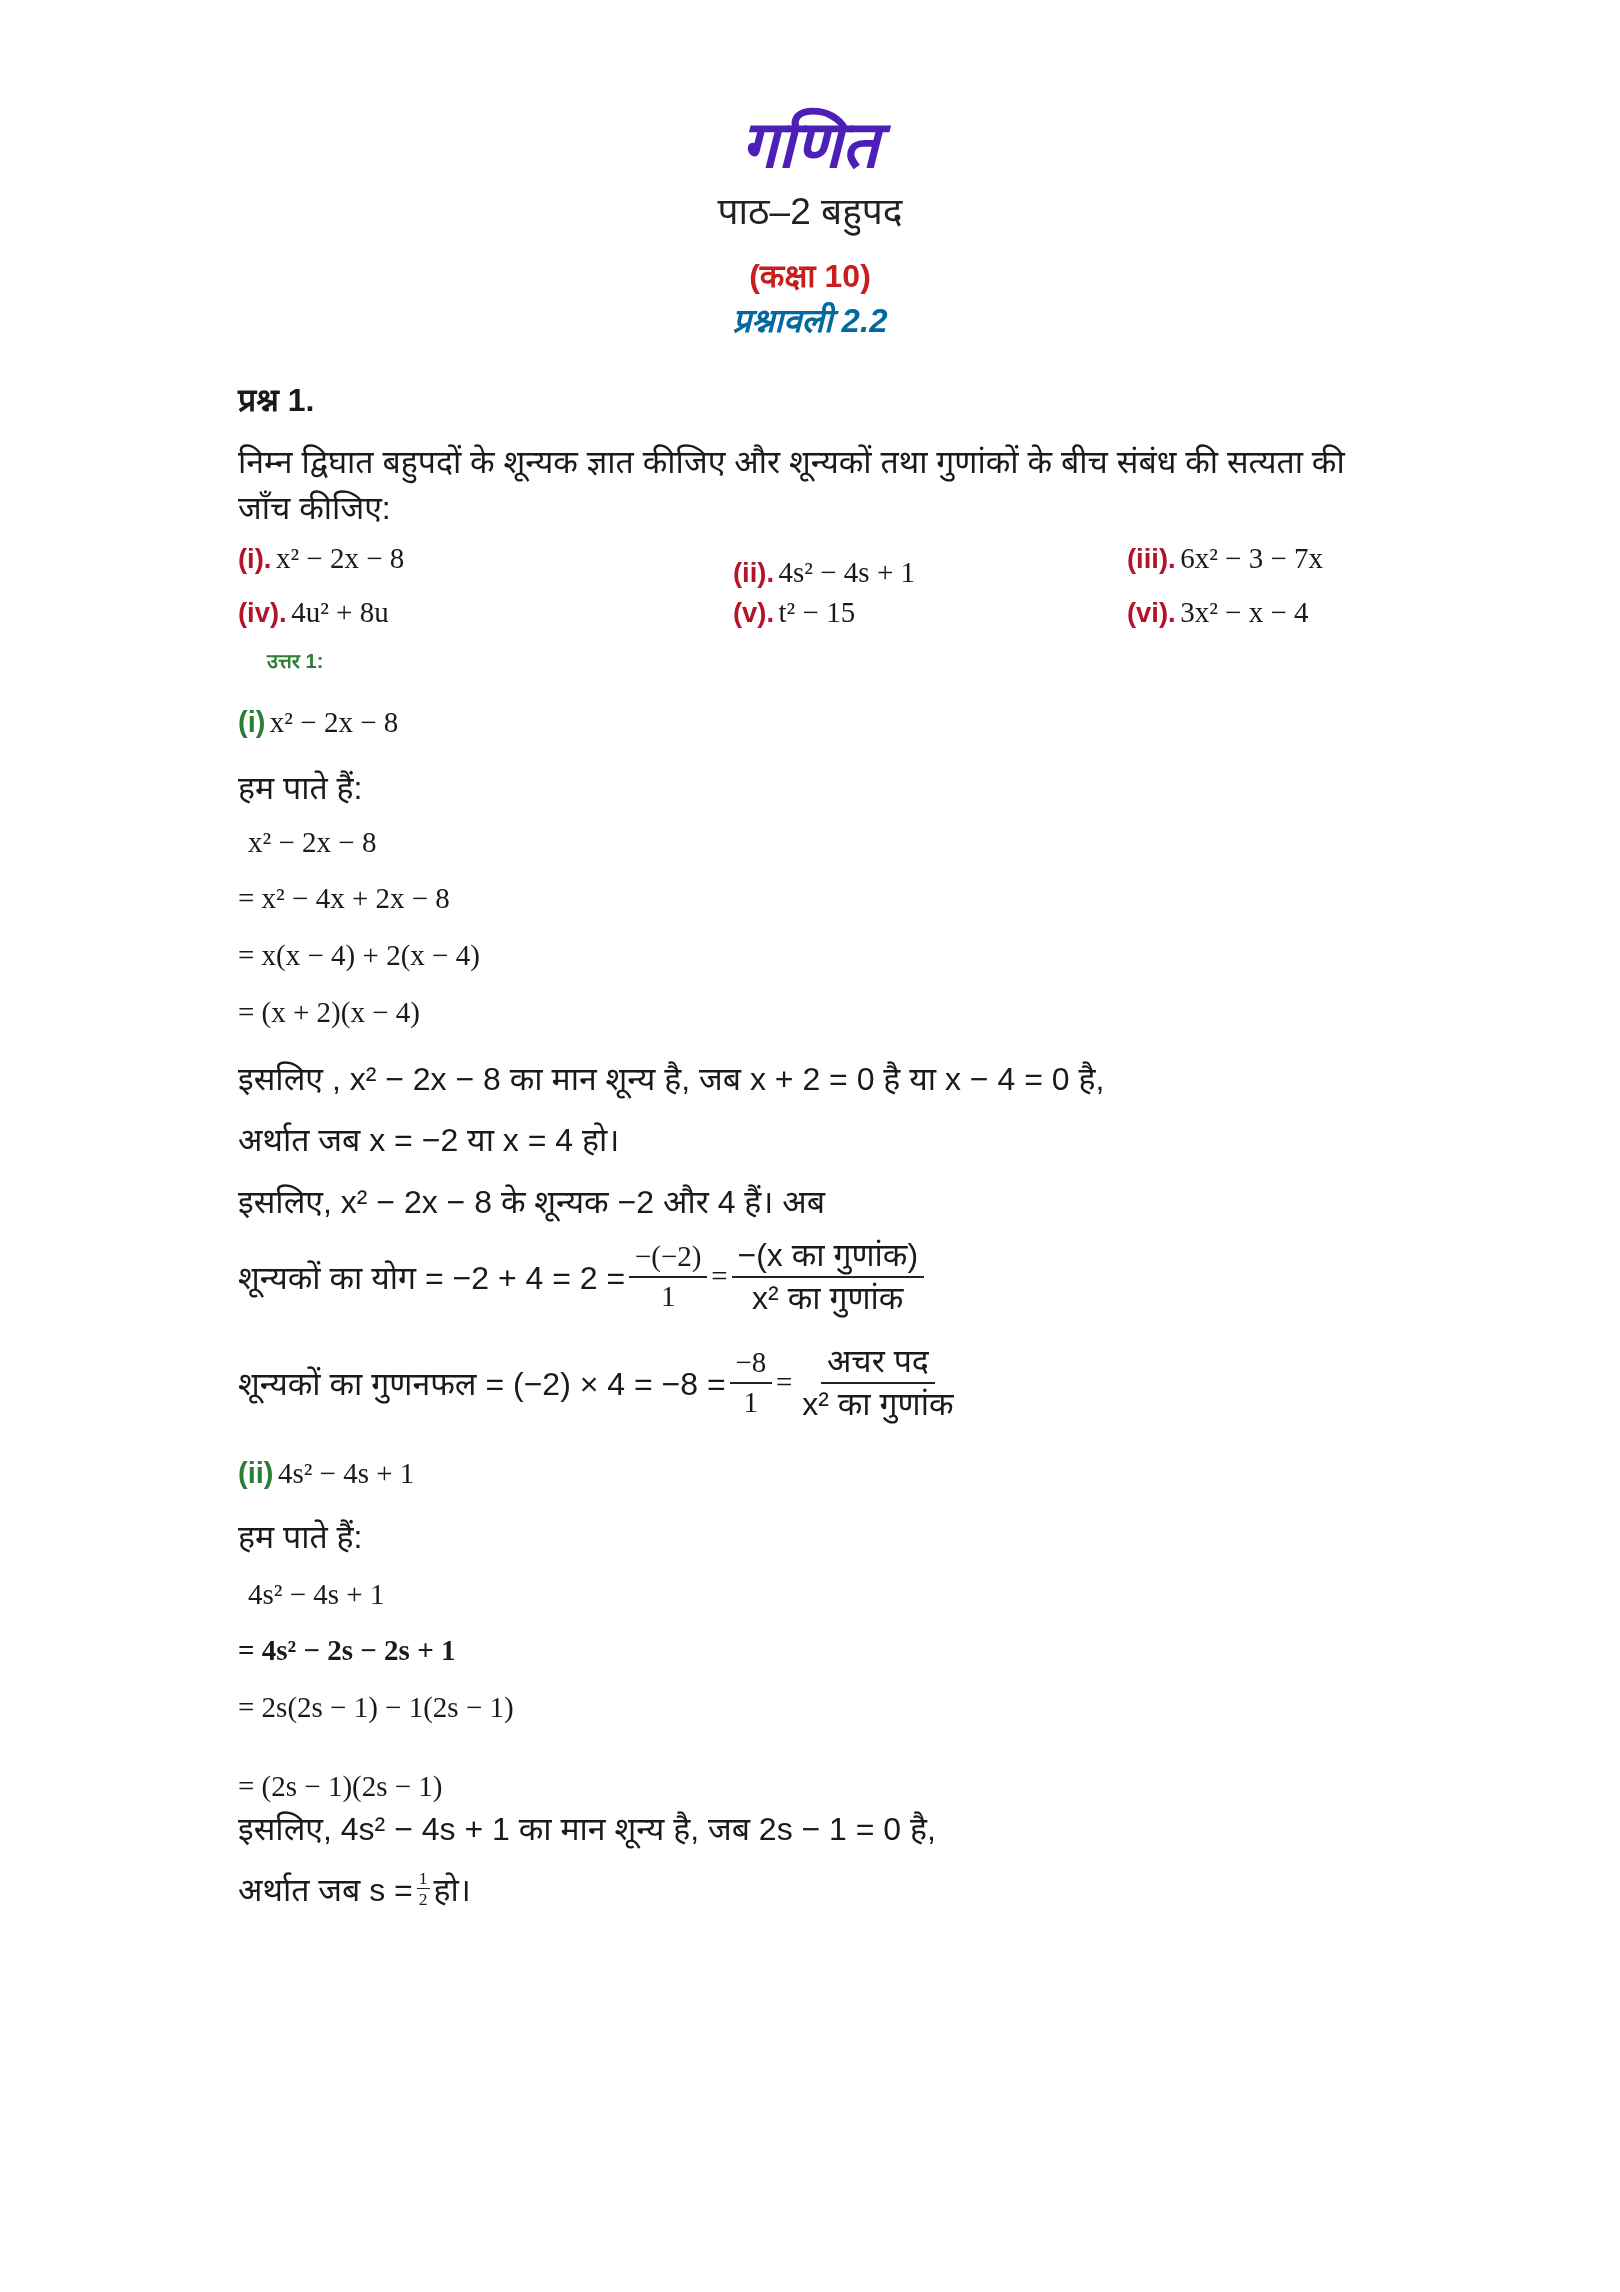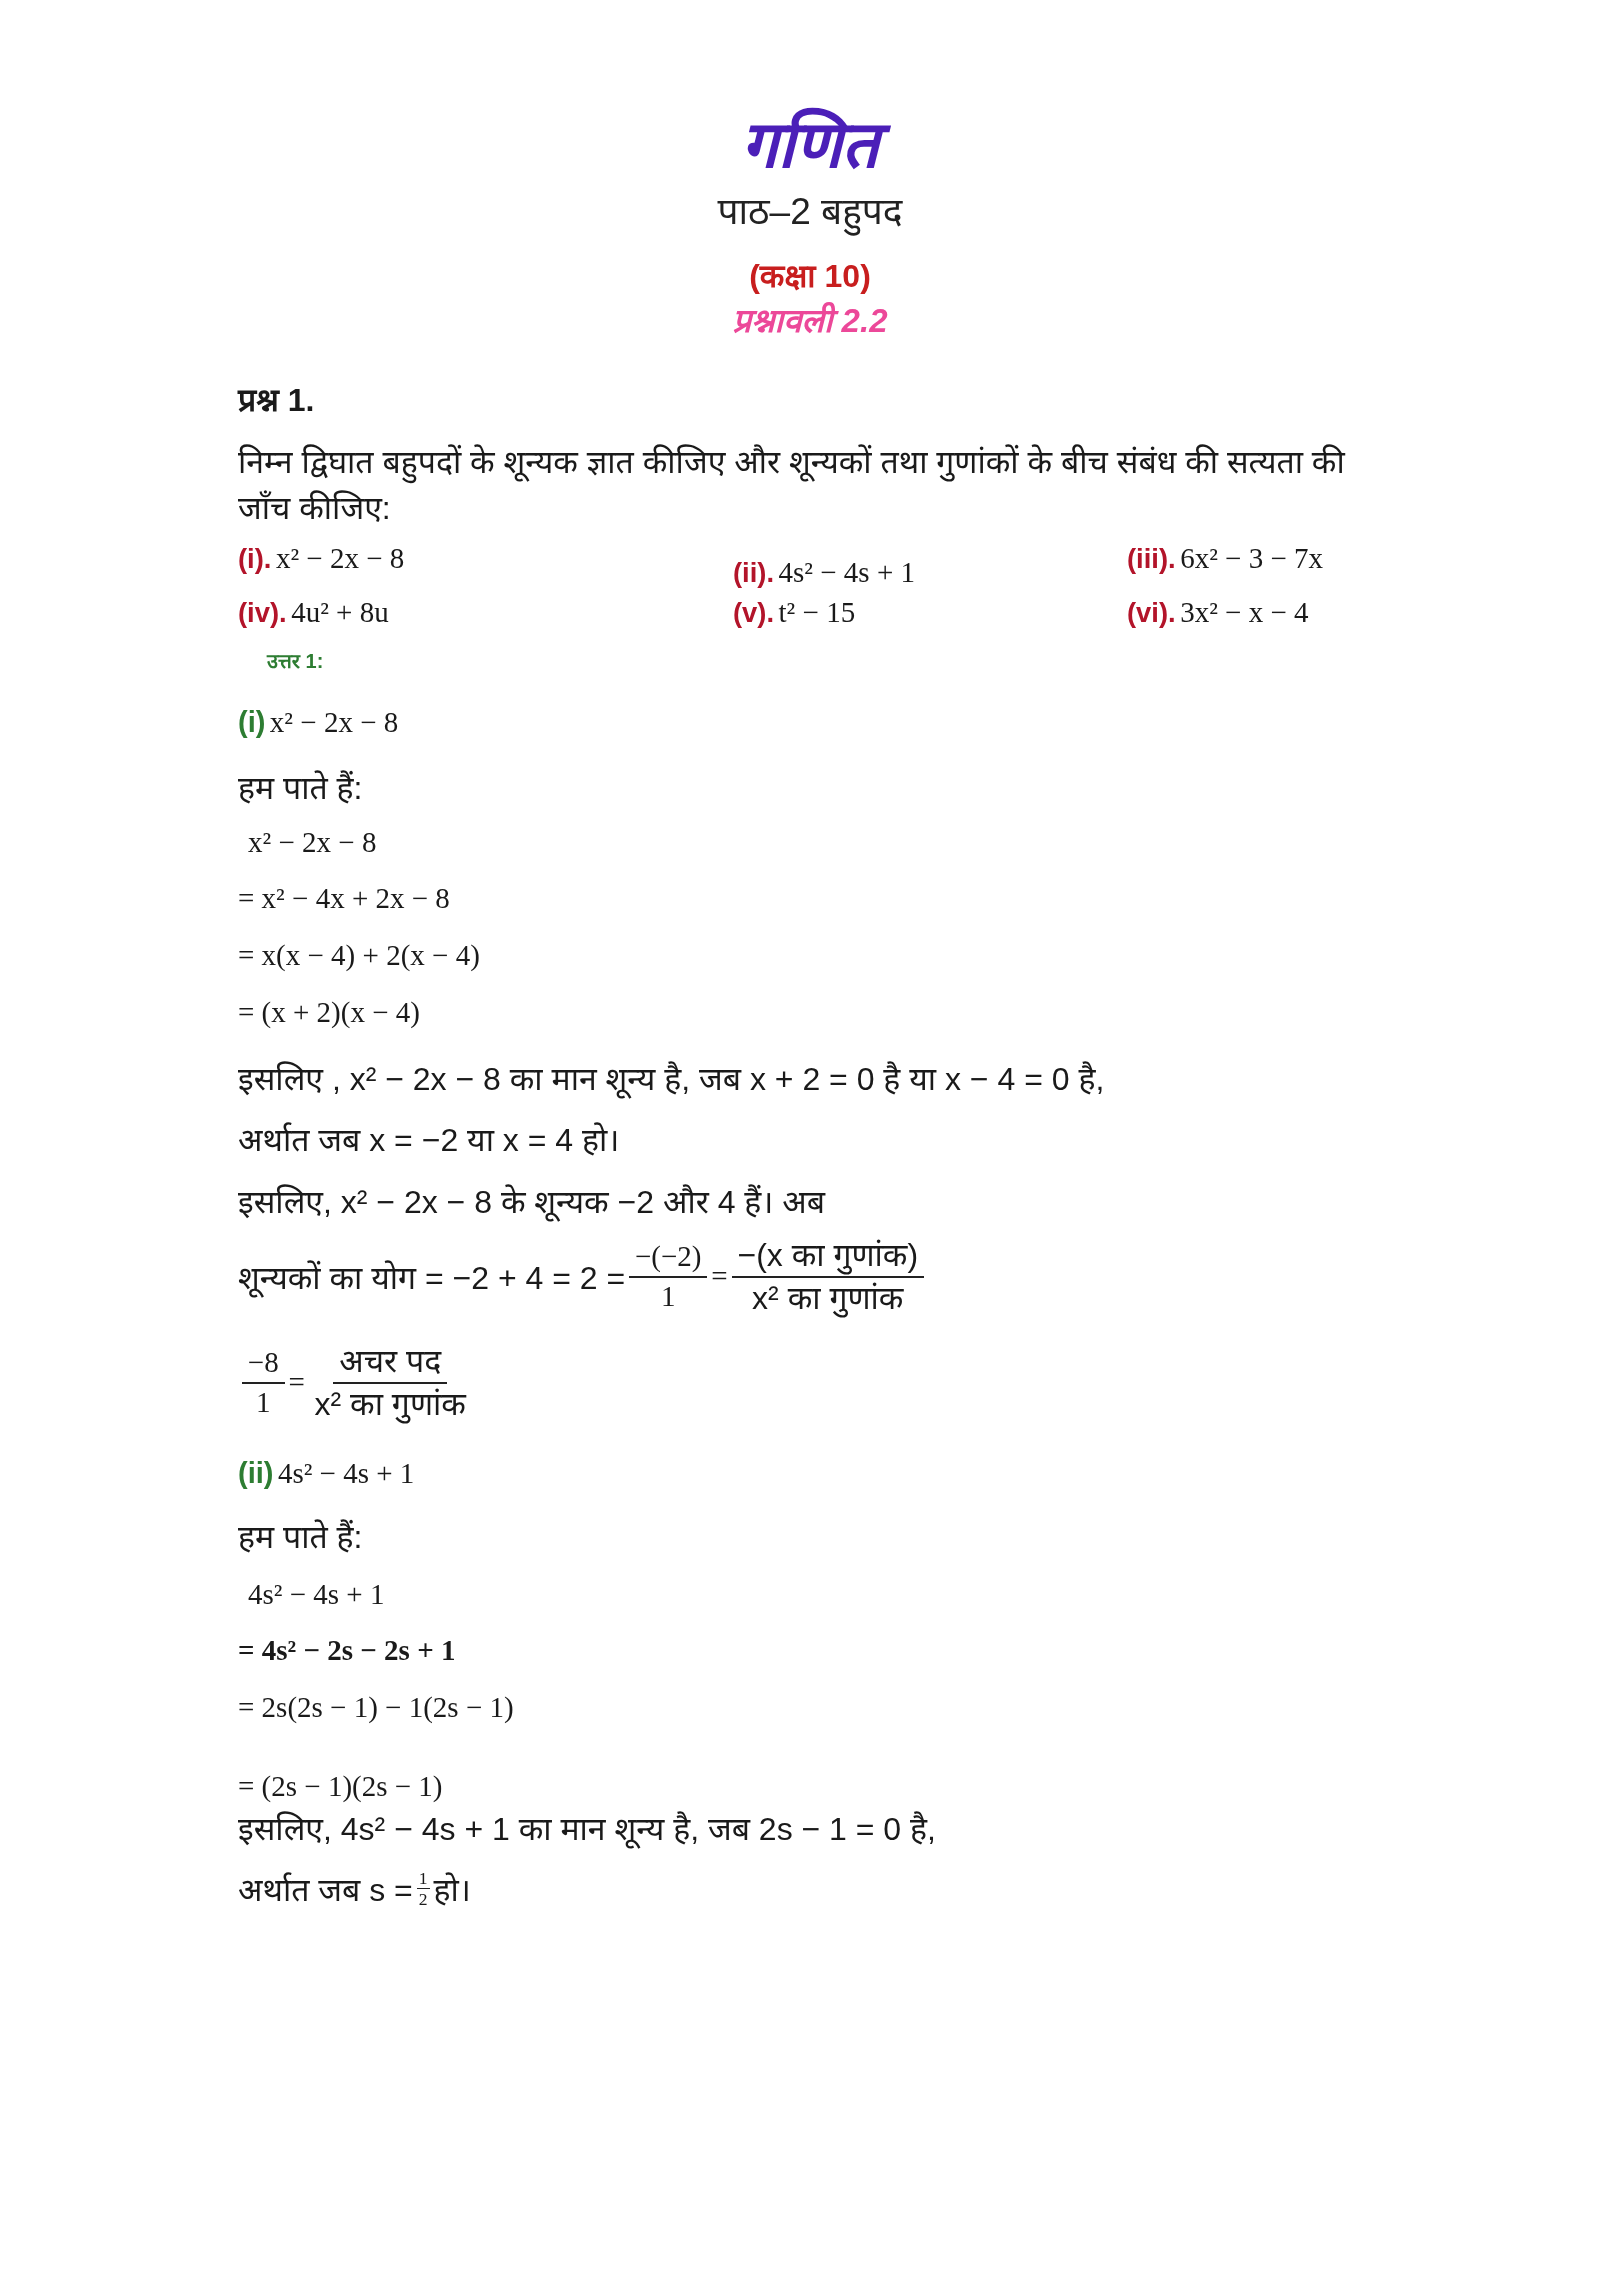--- a/index.html
+++ b/index.html
@@ -5,21 +5,21 @@
   html, body { margin: 0; padding: 0; background: #ffffff; }
   body { width: 1620px; height: 2293px; position: relative; overflow: hidden;
          font-family: "Liberation Sans", "DejaVu Sans", sans-serif; color: #1a1a1a; }
   .serif { font-family: "Liberation Serif", "DejaVu Serif", serif; }
   .math { font-family: "Liberation Serif", "DejaVu Serif", serif; font-size: 29px; }
   .abs { position: absolute; white-space: nowrap; }
   .title { left: 0; width: 1620px; text-align: center; }
   #t-main { top: 98px; font-size: 65px; font-weight: bold; font-style: italic; color: #4b1fb8; }
   #t-chapter { top: 184px; font-size: 37px; color: #222; }
   #t-class { top: 253px; font-size: 32px; font-weight: bold; color: #c81e1e; }
-  #t-exercise { top: 297px; font-size: 33px; font-style: italic; font-weight: bold; color: #ec4899; }
+  #t-exercise { top: 297px; font-size: 33px; font-style: italic; font-weight: bold; color: #0369a1; }
   .hi { font-size: 32px; }
   .q-head { font-weight: bold; font-size: 32px; }
   .lbl-red { color: #b3142a; font-weight: bold; font-size: 27.4px; }
   .lbl-green { color: #2d7d32; font-weight: bold; font-size: 29px; }
   .ans-head { color: #2d7d32; font-weight: bold; font-size: 20px; }
   .frac { display: inline-flex; flex-direction: column; align-items: center; vertical-align: middle; margin: 0 3.9px; }
   .frac .num { border-bottom: 2px solid #222; padding: 0 5.9px 2px; line-height: 1.15; }
   .frac .den { padding: 2px 5.9px 0; line-height: 1.15; }
   .small-frac { font-size: 17.6px; }
   .small-frac .num { border-bottom: 1px solid #222; padding: 0 2px; }
@@ -84,20 +84,21 @@
     <span class="den math">1</span>
   </span>
   <span class="math">=</span>
   <span class="frac">
     <span class="num">−(x का गुणांक)</span>
     <span class="den">x² का गुणांक</span>
   </span>
 </div>
 
 <div class="abs hi" style="left:238px; top:1343px; display:flex; align-items:center;">
+  <span>शून्यकों का गुणनफल = (−2) × 4 = −8 =</span>
   <span class="frac">
     <span class="num math">−8</span>
     <span class="den math">1</span>
   </span>
   <span class="math">=</span>
   <span class="frac">
     <span class="num">अचर पद</span>
     <span class="den">x² का गुणांक</span>
   </span>
 </div>

